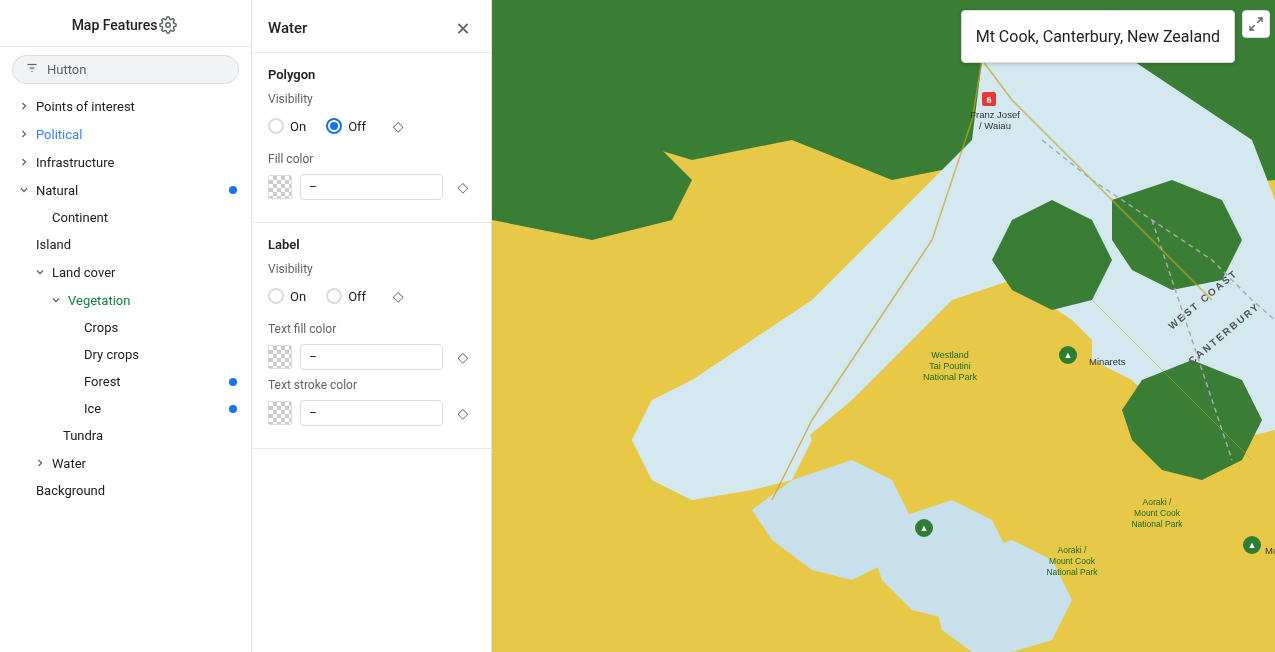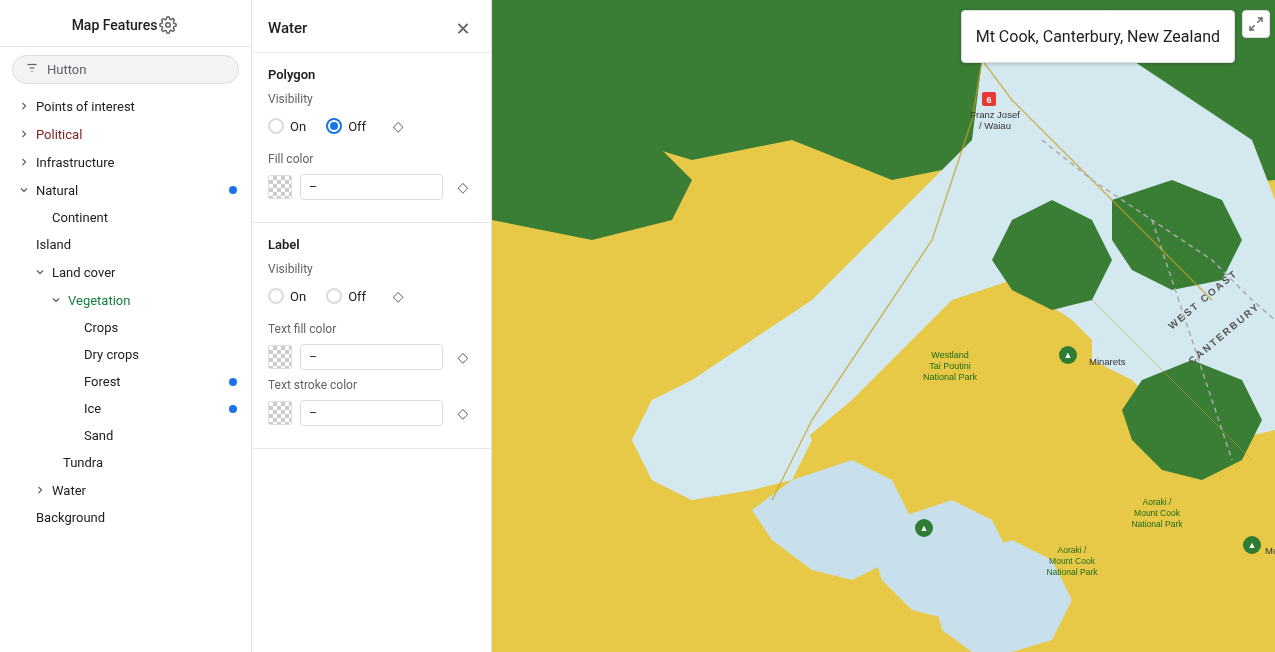--- a/index.html
+++ b/index.html
@@ -259,21 +259,21 @@
           </svg>
         </span>
         <span style="font-size: 13px; color: rgb(32, 33, 36);">Points of interest</span>
       </div>
       <div class="tree-item" style="padding-left: 16px;">
         <span class="arrow">
           <svg width="12" height="12" viewBox="0 0 24 24" fill="none" stroke="#5f6368" stroke-width="2.5">
             <polyline points="9 6 15 12 9 18"></polyline>
           </svg>
         </span>
-        <span style="font-size: 13px; color: #7f1d1d;">Political</span>
+        <span style="font-size: 13px; color: #3b82f6;">Political</span>
       </div>
       <div class="tree-item" style="">
         <span class="arrow">
           <svg width="12" height="12" viewBox="0 0 24 24" fill="none" stroke="#5f6368" stroke-width="2.5">
             <polyline points="9 6 15 12 9 18"></polyline>
           </svg>
         </span>
         <span style="font-size: 13px; color: rgb(32, 33, 36);">Infrastructure</span>
       </div>
       <div class="tree-item" style="padding-left: 16px;">
@@ -319,24 +319,20 @@
       </div>
       <div class="tree-item" style="padding-left: 64px;">
         <span style="width: 20px; display: inline-block;"></span>
         <span style="font-size: 13px; color: rgb(32, 33, 36);">Forest</span>
         <span class="dot"></span>
       </div>
       <div class="tree-item" style="padding-left: 64px;">
         <span style="width: 20px; display: inline-block;"></span>
         <span style="font-size: 13px; color: rgb(32, 33, 36);">Ice</span>
         <span class="dot"></span>
-      </div>
-      <div class="tree-item" style="padding-left: 64px;">
-        <span style="width: 20px; display: inline-block;"></span>
-        <span style="font-size: 13px; color: rgb(32, 33, 36);">Sand</span>
       </div>
       <div class="tree-item" style="padding-left: 43px;">
         <span style="width: 20px; display: inline-block;"></span>
         <span style="font-size: 13px; color: rgb(32, 33, 36);">Tundra</span>
       </div>
       <div class="tree-item" style="padding-left: 32px;">
         <span class="arrow">
           <svg width="12" height="12" viewBox="0 0 24 24" fill="none" stroke="#5f6368" stroke-width="2.5">
             <polyline points="9 6 15 12 9 18"></polyline>
           </svg>

